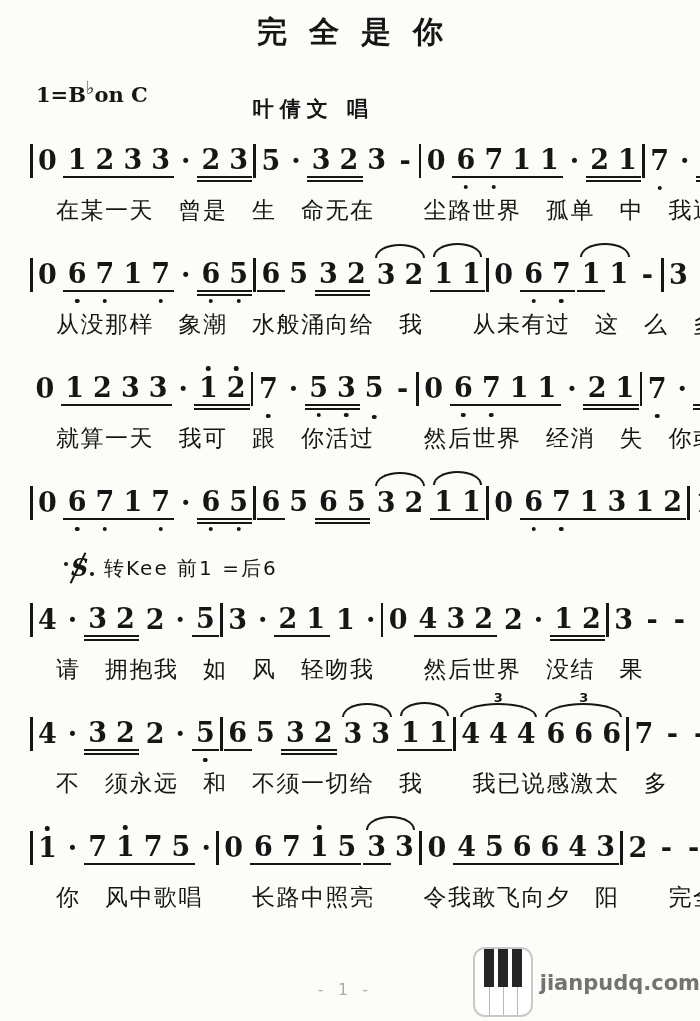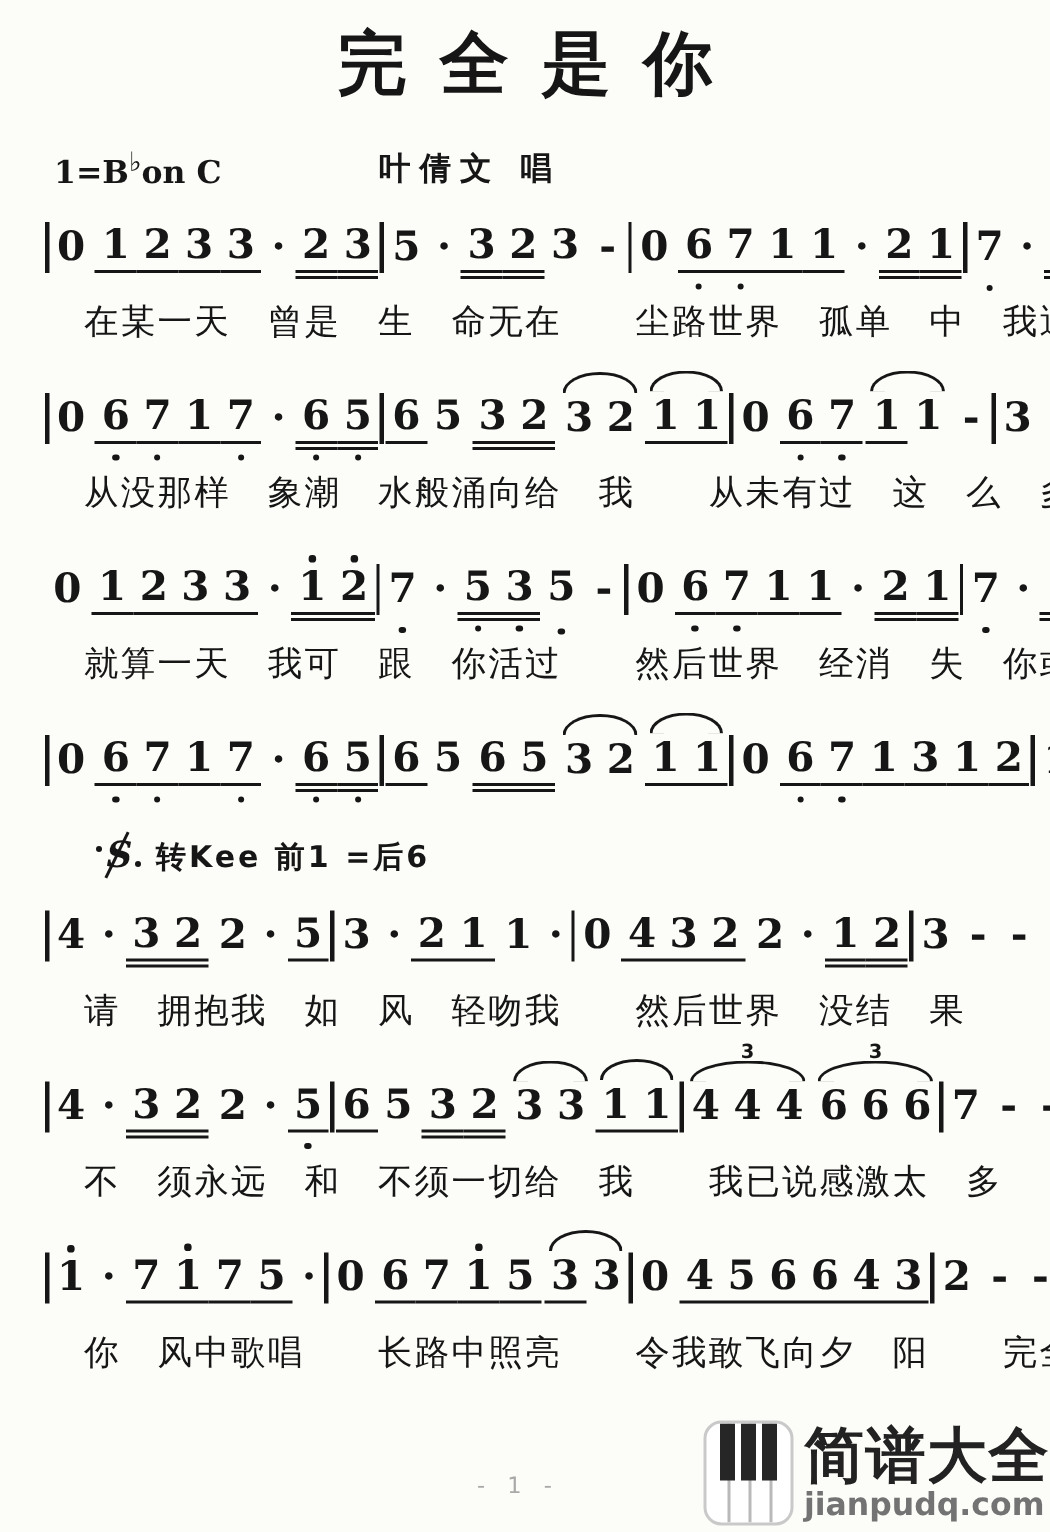--- a/index.html
+++ b/index.html
@@ -3,27 +3,27 @@
 <meta charset="utf-8">
 <style>
   html,body{margin:0;padding:0;}
   .page{
     position:relative;width:700px;height:1021px;overflow:hidden;
     background:#fcfcf8;color:#161616;
     font-family:"DejaVu Sans",sans-serif;
   }
   
   .title{
-    text-align:center;margin-top:12px;font-size:46px;font-weight:700;
+    text-align:center;margin-top:12px;font-size:30px;font-weight:700;
     letter-spacing:22px;text-indent:22px;
   }
   .header-row{display:flex;align-items:flex-start;margin:24px 0 14px 36px;font-size:21px;font-weight:700;}
   .keysig{font-family:"DejaVu Serif",serif;}
   .keysig .flat{vertical-align:super;font-size:0.85em;}
-  .singer{margin-left:105px;letter-spacing:6px;}
+  .singer{margin-left:105px;letter-spacing:6px;margin-top:18px;}
   
   .systems{padding:0 30px;}
   .system{margin-bottom:25px;}
   .notation{
     display:flex;justify-content:space-between;align-items:center;
     height:48px;font-family:"DejaVu Serif",serif;font-weight:700;font-size:27px;
   }
   .measure{display:inline-flex;align-items:center;}
   .group{display:inline-flex;position:relative;padding:0 1px;}
   .group.arc::before{
@@ -44,21 +44,21 @@
   .note .od{position:absolute;width:4.5px;height:4.5px;border-radius:50%;background:#161616;left:50%;transform:translateX(-50%);}
   .note .od.a{top:-6px;}
   .note .od.b{bottom:-13px;}
   .note.dash{padding:0 7px;}
   .bar{width:2.5px;height:34px;background:#161616;flex:none;}
   .lyrics{
     margin-top:10px;padding-left:26px;font-size:23px;letter-spacing:1.5px;
     white-space:pre;font-weight:500;
   }
   
-  .annotation{display:flex;align-items:center;margin:2px 0 14px 38px;font-size:20px;font-weight:700;height:30px;}
+  .annotation{display:flex;align-items:flex-end;margin:2px 0 14px 38px;font-size:20px;font-weight:400;height:30px;}
   .segno{position:relative;display:inline-block;width:20px;height:26px;margin-right:16px;flex:none;}
   .segno::before{content:"S";position:absolute;left:3px;top:-3px;font:italic 700 24px "DejaVu Serif",serif;}
   .segno::after{content:"";position:absolute;left:9px;top:-5px;width:2px;height:34px;background:#161616;transform:rotate(26deg);}
   .sgd{position:absolute;width:4px;height:4px;border-radius:50%;background:#161616;}
   .sgd.l{left:-4px;top:6px;}
   .sgd.r{right:-6px;bottom:6px;}
   .ann-text{letter-spacing:2px;}
   
   .footer{position:absolute;left:0;right:0;bottom:0;height:86px;}
   .page-number{position:absolute;left:318px;bottom:22px;color:#a9a9a9;font-size:15px;letter-spacing:5px;}
@@ -591,19 +591,18 @@
     <span class="brand">
       <span class="piano">
         <i class="wd d1"></i>
           <i class="wd d2"></i>
           <i class="wd d3"></i>
         <i class="bk b1"></i>
           <i class="bk b2"></i>
           <i class="bk b3"></i>
       </span>
       <span class="brand-text">
-        <span class="brand-name">简谱大全</span>
         <span class="brand-site">jianpudq.com</span>
       </span>
     </span>
   </div>
 
 </div>
 
 </body></html>

